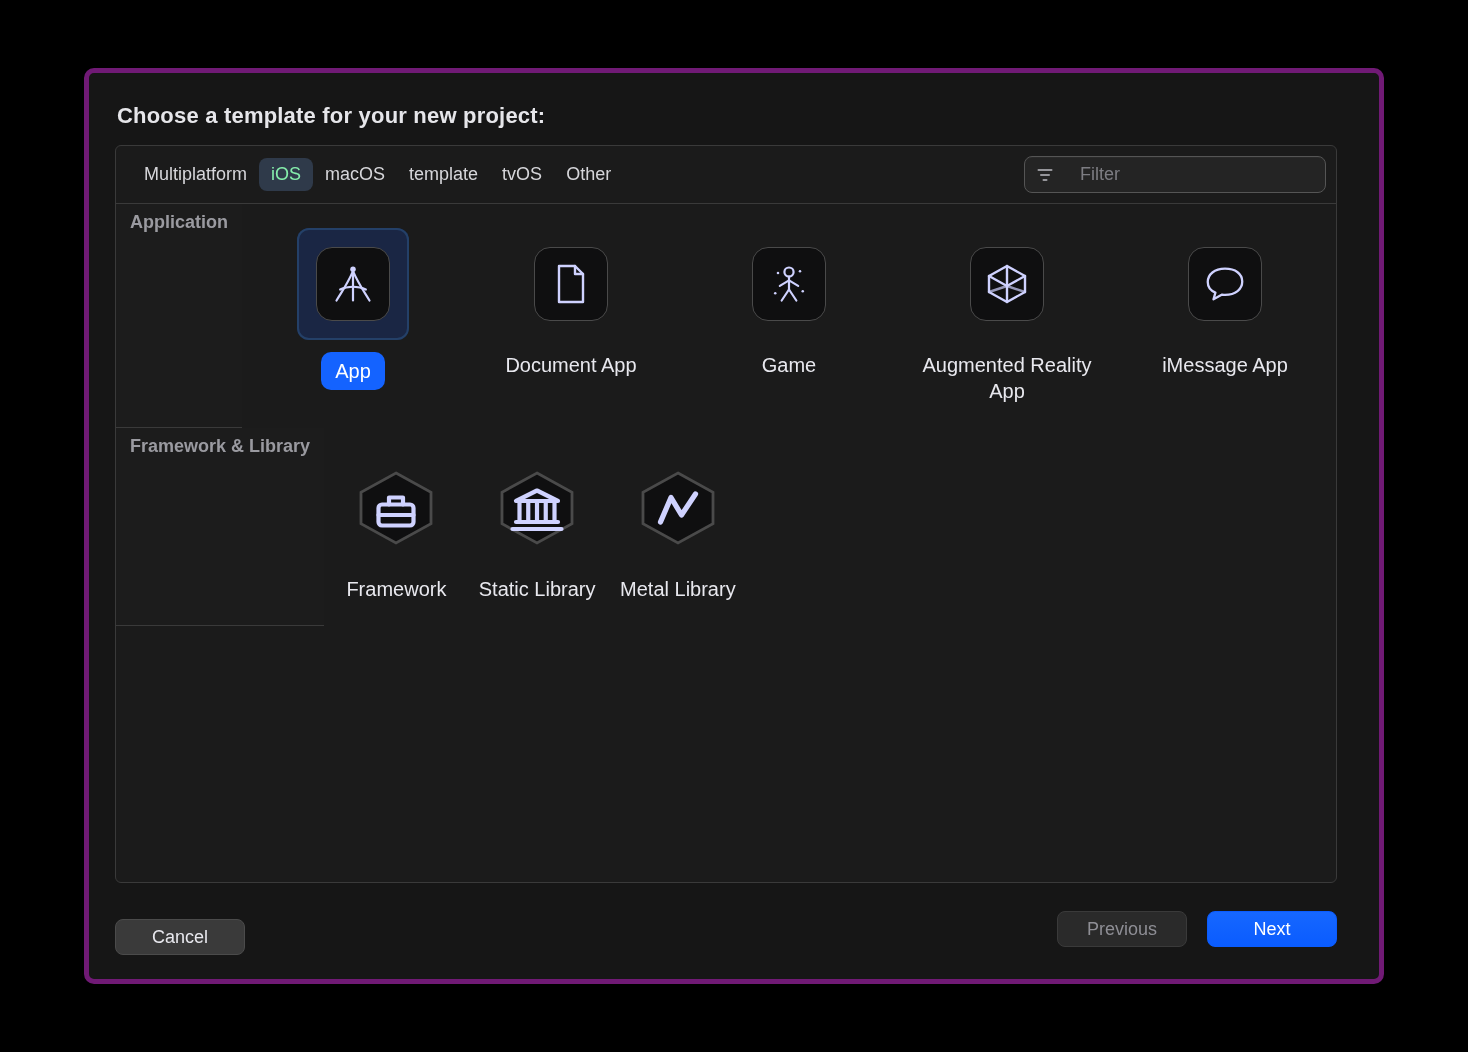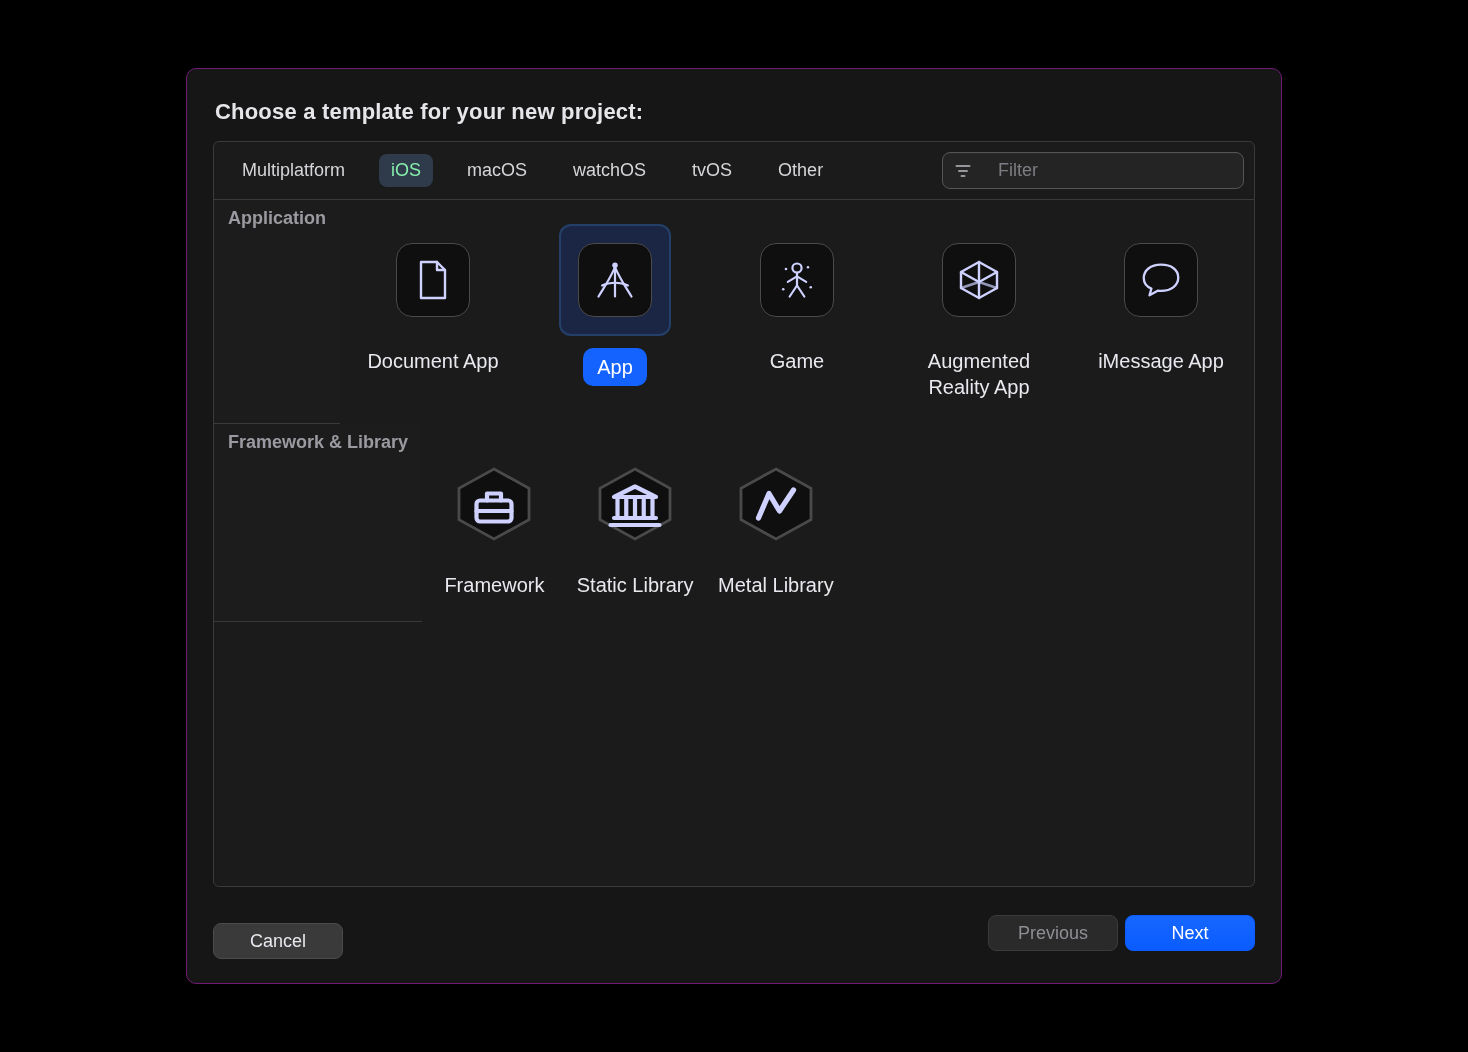--- a/index.html
+++ b/index.html
@@ -29,29 +29,29 @@
     margin:0;
     background:#000;
     font-family:-apple-system,BlinkMacSystemFont,"SF Pro Text","Helvetica Neue",Arial,sans-serif;
     color:var(--text);
     -webkit-font-smoothing:antialiased;
     display:flex;
     align-items:center;
     justify-content:center;
   }
   .window{
-    width:1096px;
+    width:1300px;
     height:916px;
     background:var(--bg);
-    border:1px solid #701a75;
+    border:5px solid #701a75;
     border-radius:10px;
     box-shadow:0 30px 80px rgba(0,0,0,.6);
     display:flex;
     flex-direction:column;
-    padding:30px 26px 24px 26px;
+    padding:30px 42px 24px 26px;
     box-sizing:border-box;
   }
   .title{
     font-size:22px;
     font-weight:600;
     color:#e6e6ea;
     margin:0 0 16px 2px;
     letter-spacing:.2px;
   }
   .panel{
@@ -64,21 +64,21 @@
     overflow:hidden;
   }
   .topbar{
     display:flex;
     align-items:center;
     justify-content:space-between;
     padding:10px 10px 10px 10px;
     gap:16px;
     border-bottom:1px solid var(--divider);
   }
-  .tabs{display:flex;gap:22px;align-items:center;padding-left:6px;}
+  .tabs{display:flex;align-items:center;padding-left:6px;}
   .tab{
     font-size:18px;
     color:#d6d6da;
     padding:6px 12px;
     border-radius:8px;
     cursor:default;
     user-select:none;
   }
   .tab.selected{background:var(--tab-sel);color:#86efac}
   .filter{
@@ -125,85 +125,85 @@
   .tile.hex{border:none;background:transparent;width:84px;height:84px}
   .buttons{display:flex;justify-content:space-between;align-items:center;margin-top:20px}
   .btn{
     height:36px;min-width:130px;border-radius:8px;border:1px solid transparent;
     font-size:18px;color:#e8e8ee;display:flex;align-items:center;justify-content:center;
     padding:0 20px;box-sizing:border-box;user-select:none;cursor:default
   }
   .btn.gray{background:var(--btn-gray);border-color:var(--btn-gray-border);margin-top:16px;}
   .btn.primary{background:linear-gradient(#1667ff,#0a5cff);border-color:#0a5cff;color:#fff}
   .btn.disabled{background:#2a2a2a;border-color:#3a3a3a;color:#8e8e95}
-  .btn-right{display:flex;gap:7px}
+  .btn-right{display:flex;gap:20px}
   
   svg{display:block}
 </style>
 </head>
 <body>
 
 <div class="window">
   <div class="title">Choose a template for your new project:</div>
 
   <div class="panel">
     <div class="topbar">
       <div class="tabs" id="tabs">
           <div class="tab">Multiplatform</div>
           <div class="tab selected">iOS</div>
           <div class="tab">macOS</div>
-          <div class="tab">watchOS</div>
+          <div class="tab">template</div>
           <div class="tab">tvOS</div>
           <div class="tab">Other</div>
         </div>
       <div class="filter">
         <span class="icon">
           <svg width="20" height="20" viewBox="0 0 24 24" fill="none" stroke="#bcbcc2" stroke-width="2" stroke-linecap="round" stroke-linejoin="round">
               <line x1="4" y1="6" x2="20" y2="6"></line>
               <line x1="7" y1="12" x2="17" y2="12"></line>
               <line x1="10" y1="18" x2="14" y2="18"></line>
               <circle cx="12" cy="12" r="10" stroke-width="1.6" fill="none" opacity=".0"></circle>
             </svg>
         </span>
         <input placeholder="Filter" style="">
       </div>
     </div>
 
     <div id="sections">
         <div class="section">
           <div class="section-header">Application</div>
           <div class="grid">
-            <div class="item">
-              <div class="tile-wrap">
-                <div class="tile">
-                  <svg width="40" height="44" viewBox="0 0 40 44">
-        <g stroke="#cfd2ff" stroke-width="2.4" stroke-linecap="round" stroke-linejoin="round" fill="none">
-          <path d="M8 4 H24 L32 12 V40 H8 Z"></path>
-          <path d="M24 4 V12 H32"></path>
-        </g>
-                  </svg>
-                </div>
-              </div>
-              <div class="label">Document App</div>
-            </div>
             <div class="item selected">
               <div class="tile-wrap">
                 <div class="tile">
                   <svg width="44" height="44" viewBox="0 0 48 48">
         <g stroke="#cfd2ff" stroke-width="2.4" stroke-linecap="round" stroke-linejoin="round" fill="none">
           <path d="M24 10 L24 42"></path>
           <path d="M24 10 C18 24 12 32 6 42"></path>
           <path d="M24 10 C30 24 36 32 42 42"></path>
           <path d="M10 30 C18 26 30 26 38 30"></path>
           <circle cx="24" cy="8" r="3" fill="#cfd2ff" stroke="none"></circle>
         </g>
                   </svg>
                 </div>
               </div>
               <div class="label">App</div>
+            </div>
+            <div class="item">
+              <div class="tile-wrap">
+                <div class="tile">
+                  <svg width="40" height="44" viewBox="0 0 40 44">
+        <g stroke="#cfd2ff" stroke-width="2.4" stroke-linecap="round" stroke-linejoin="round" fill="none">
+          <path d="M8 4 H24 L32 12 V40 H8 Z"></path>
+          <path d="M24 4 V12 H32"></path>
+        </g>
+                  </svg>
+                </div>
+              </div>
+              <div class="label">Document App</div>
             </div>
             <div class="item">
               <div class="tile-wrap">
                 <div class="tile">
                   <svg width="44" height="44" viewBox="0 0 48 48">
         <g stroke="#cfd2ff" stroke-width="2.4" stroke-linecap="round" stroke-linejoin="round" fill="none">
           <circle cx="24" cy="11" r="5"></circle>
           <path d="M24 16 V30"></path>
           <path d="M24 20 L14 26"></path>
           <path d="M24 20 L34 26"></path>

